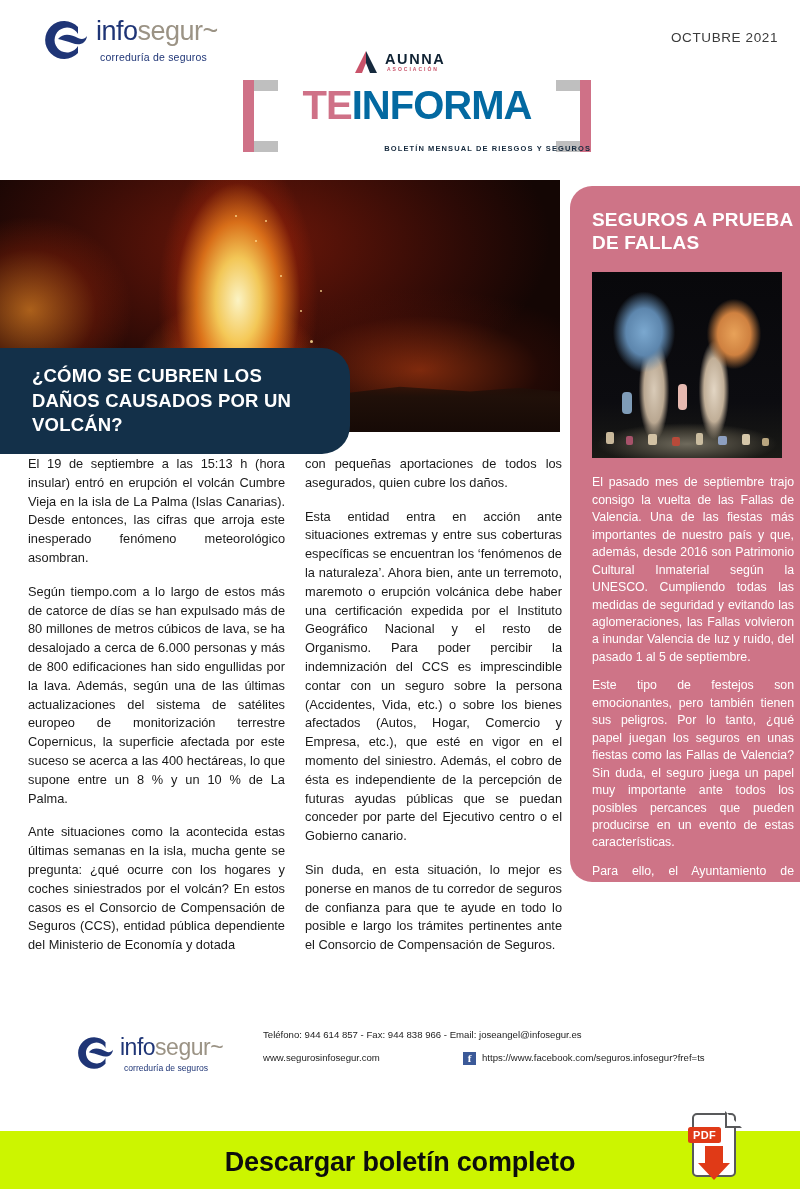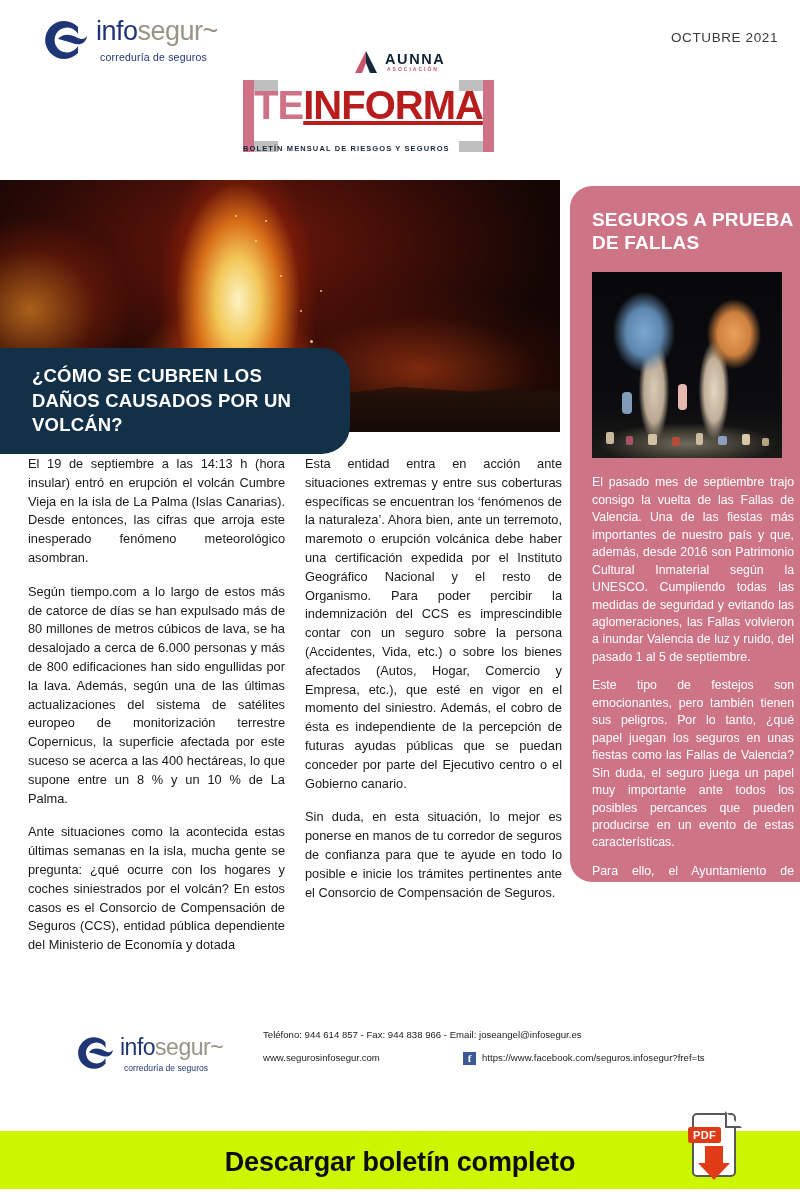--- a/index.html
+++ b/index.html
@@ -17,42 +17,42 @@
   .brand-logo { position: absolute; left: 38px; top: 12px; width: 200px; height: 62px; }
   .brand-mark { position: absolute; left: 0; top: 4px; width: 50px; height: 48px; }
   .brand-wordmark { position: absolute; left: 58px; top: 4px; font-size: 27px; letter-spacing: -0.5px; white-space: nowrap; }
   .wm-info { color: #1f3576; }
   .wm-segur { color: #9b9385; }
   .brand-tag { position: absolute; left: 62px; top: 39px; font-size: 10.5px; color: #1f3576; letter-spacing: .2px; white-space: nowrap; }
 
   .issue-date { position: absolute; right: 22px; top: 30px; font-size: 13.5px; color: #3b3b3b; letter-spacing: .6px; margin-left: 40px; }
 
   
-  .masthead { position: absolute; left: 243px; top: 58px; width: 251px; height: 105px; }
+  .masthead { position: absolute; left: 243px; top: 58px; width: 348px; height: 105px; }
   .aunna { position: absolute; left: 110px; top: -8px; width: 120px; height: 26px; }
   .aunna-mark { position: absolute; left: 0; top: 0; width: 26px; height: 24px; }
   .aunna-name { position: absolute; left: 32px; top: 1px; font-size: 14.5px; font-weight: bold; color: #0f2233; letter-spacing: 1.6px; }
   .aunna-sub { position: absolute; left: 34px; top: 16px; font-size: 5px; font-weight: bold; color: #c9536a; letter-spacing: 2px; }
 
   .bracket { position: absolute; width: 42px; height: 72px; top: 22px; }
   .bracket .bar { position: absolute; background: #cf7187; }
   .bracket .grey { position: absolute; background: #bfbfbf; }
   .br-left { left: 0; }
   .br-right { right: 0; }
   .br-left .bar  { left: 0; top: 0; width: 11px; height: 72px; }
   .br-left .g1 { left: 11px; top: 0; width: 24px; height: 11px; }
   .br-left .g2 { left: 11px; bottom: 0; width: 24px; height: 11px; }
   .br-right .bar { right: 0; top: 0; width: 11px; height: 72px; }
   .br-right .g1 { right: 11px; top: 0; width: 24px; height: 11px; }
   .br-right .g2 { right: 11px; bottom: 0; width: 24px; height: 11px; }
 
   .mast-title { position: absolute; left: 0; right: 0; top: 27px; text-align: center; font-size: 40px; font-weight: bold; letter-spacing: -1px; line-height: 1; }
   .mt-te { color: #cf7187; }
-  .mt-informa { color: #b91c1c; text-decoration: underline; }
-  .mast-sub { position: absolute; left: 0; right: 0; top: 86px; text-align: left; font-size: 7.5px; font-weight: bold; color: #15293d; letter-spacing: 1.1px; }
+  .mt-informa { color: #0369a1; }
+  .mast-sub { position: absolute; left: 0; right: 0; top: 86px; text-align: right; font-size: 7.5px; font-weight: bold; color: #15293d; letter-spacing: 1.1px; }
 
   
   .hero { position: absolute; left: 0; top: 180px; width: 560px; height: 252px; overflow: hidden; }
   .hero-img { position: absolute; inset: 0;
      background:
        radial-gradient(ellipse 80px 150px at 238px 120px, rgba(255,248,200,.98) 0%, rgba(255,214,94,.92) 28%, rgba(255,140,30,.75) 52%, rgba(190,45,10,.25) 78%, rgba(0,0,0,0) 100%),
        radial-gradient(ellipse 130px 120px at 230px 215px, rgba(255,190,70,.75) 0%, rgba(222,85,20,.45) 45%, rgba(0,0,0,0) 80%),
        radial-gradient(ellipse 120px 110px at 30px 130px, rgba(255,150,40,.62) 0%, rgba(160,40,10,.3) 55%, rgba(0,0,0,0) 85%),
        radial-gradient(ellipse 200px 90px at 420px 190px, rgba(210,70,20,.55) 0%, rgba(90,20,8,.2) 60%, rgba(0,0,0,0) 90%),
        radial-gradient(ellipse 300px 170px at 250px 60px, rgba(120,25,10,.85) 0%, rgba(45,10,6,.9) 70%, rgba(20,6,4,1) 100%),
@@ -194,27 +194,28 @@
     </div>
     <div class="sb-body">
       <p>El pasado mes de septiembre trajo consigo la vuelta de las Fallas de Valencia. Una de las fiestas más importantes de nuestro país y que, además, desde 2016 son Patrimonio Cultural Inmaterial según la UNESCO. Cumpliendo todas las medidas de seguridad y evitando las aglomeraciones, las Fallas volvieron a inundar Valencia de luz y ruido, del pasado 1 al 5 de septiembre.</p>
       <p>Este tipo de festejos son emocionantes, pero también tienen sus peligros. Por lo tanto, ¿qué papel juegan los seguros en unas fiestas como las Fallas de Valencia? Sin duda, el seguro juega un papel muy importante ante todos los posibles percances que pueden producirse en un evento de estas características.</p>
       <p>Para ello, el Ayuntamiento de Valencia contrata una póliza</p>
     </div>
   </div>
 
   <div class="article">
     <div class="col">
-      <p>El 19 de septiembre a las 14:13 h (hora insular) entró en erupción el volcán Cumbre Vieja en la isla de La Palma (Islas Canarias). Desde entonces, las cifras que arroja este inesperado fenómeno meteorológico asombran.</p>
+      <p>El 19 de septiembre a las 15:13 h (hora insular) entró en erupción el volcán Cumbre Vieja en la isla de La Palma (Islas Canarias). Desde entonces, las cifras que arroja este inesperado fenómeno meteorológico asombran.</p>
       <p>Según tiempo.com a lo largo de estos más de catorce de días se han expulsado más de 80 millones de metros cúbicos de lava, se ha desalojado a cerca de 6.000 personas y más de 800 edificaciones han sido engullidas por la lava. Además, según una de las últimas actualizaciones del sistema de satélites europeo de monitorización terrestre Copernicus, la superficie afectada por este suceso se acerca a las 400 hectáreas, lo que supone entre un 8 % y un 10 % de La Palma.</p>
       <p>Ante situaciones como la acontecida estas últimas semanas en la isla, mucha gente se pregunta: ¿qué ocurre con los hogares y coches siniestrados por el volcán? En estos casos es el Consorcio de Compensación de Seguros (CCS), entidad pública dependiente del Ministerio de Economía y dotada</p>
     </div>
     <div class="col">
+      <p>con pequeñas aportaciones de todos los asegurados, quien cubre los daños.</p>
       <p>Esta entidad entra en acción ante situaciones extremas y entre sus coberturas específicas se encuentran los ‘fenómenos de la naturaleza’. Ahora bien, ante un terremoto, maremoto o erupción volcánica debe haber una certificación expedida por el Instituto Geográfico Nacional y el resto de Organismo. Para poder percibir la indemnización del CCS es imprescindible contar con un seguro sobre la persona (Accidentes, Vida, etc.) o sobre los bienes afectados (Autos, Hogar, Comercio y Empresa, etc.), que esté en vigor en el momento del siniestro. Además, el cobro de ésta es independiente de la percepción de futuras ayudas públicas que se puedan conceder por parte del Ejecutivo centro o el Gobierno canario.</p>
-      <p>Sin duda, en esta situación, lo mejor es ponerse en manos de tu corredor de seguros de confianza para que te ayude en todo lo posible e inicie los trámites pertinentes ante el Consorcio de Compensación de Seguros.</p>
+      <p>Sin duda, en esta situación, lo mejor es ponerse en manos de tu corredor de seguros de confianza para que te ayude en todo lo posible e largo los trámites pertinentes ante el Consorcio de Compensación de Seguros.</p>
     </div>
   </div>
 
   <div class="footer">
     <div class="foot-logo">
       <svg class="foot-mark" viewBox="0 0 50 48">
         <path d="M40 11 A19 19 0 1 0 40 37 L40 30 A12.5 12.5 0 1 1 40 18 Z" fill="#1f3576"></path>
         <path d="M20 23 C26 16, 34 19, 40 22 C44 24, 47 23, 49 20 C48 28, 41 30, 34 27 C29 25, 24 24, 20 23 Z" fill="#1f3576"></path>
       </svg>
       <div class="foot-word"><span class="wm-info">info</span><span class="wm-segur">segur~</span></div>

